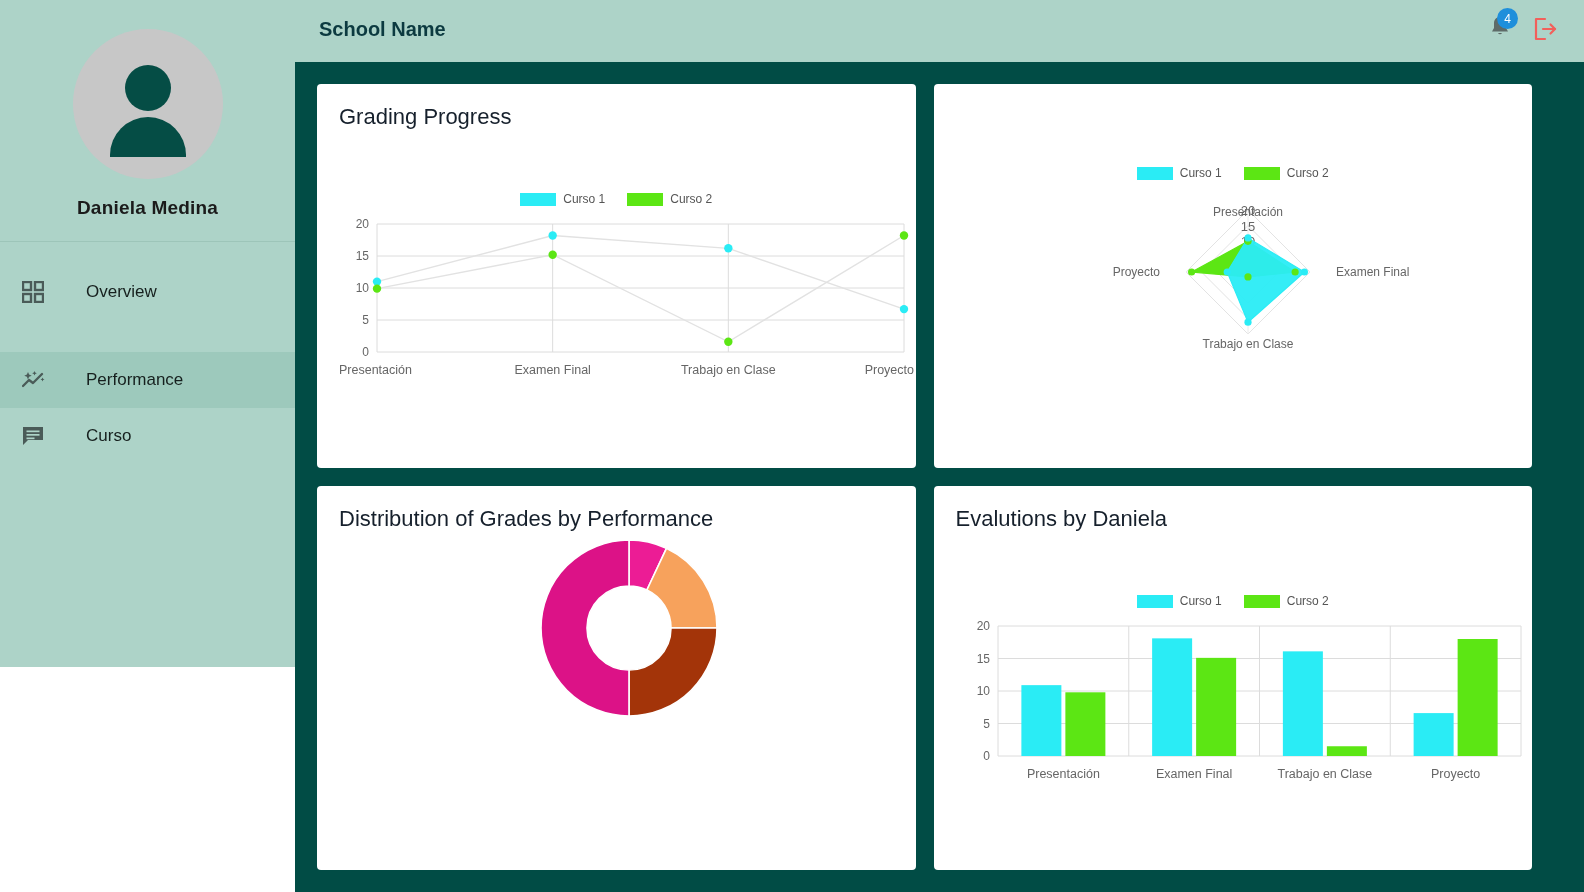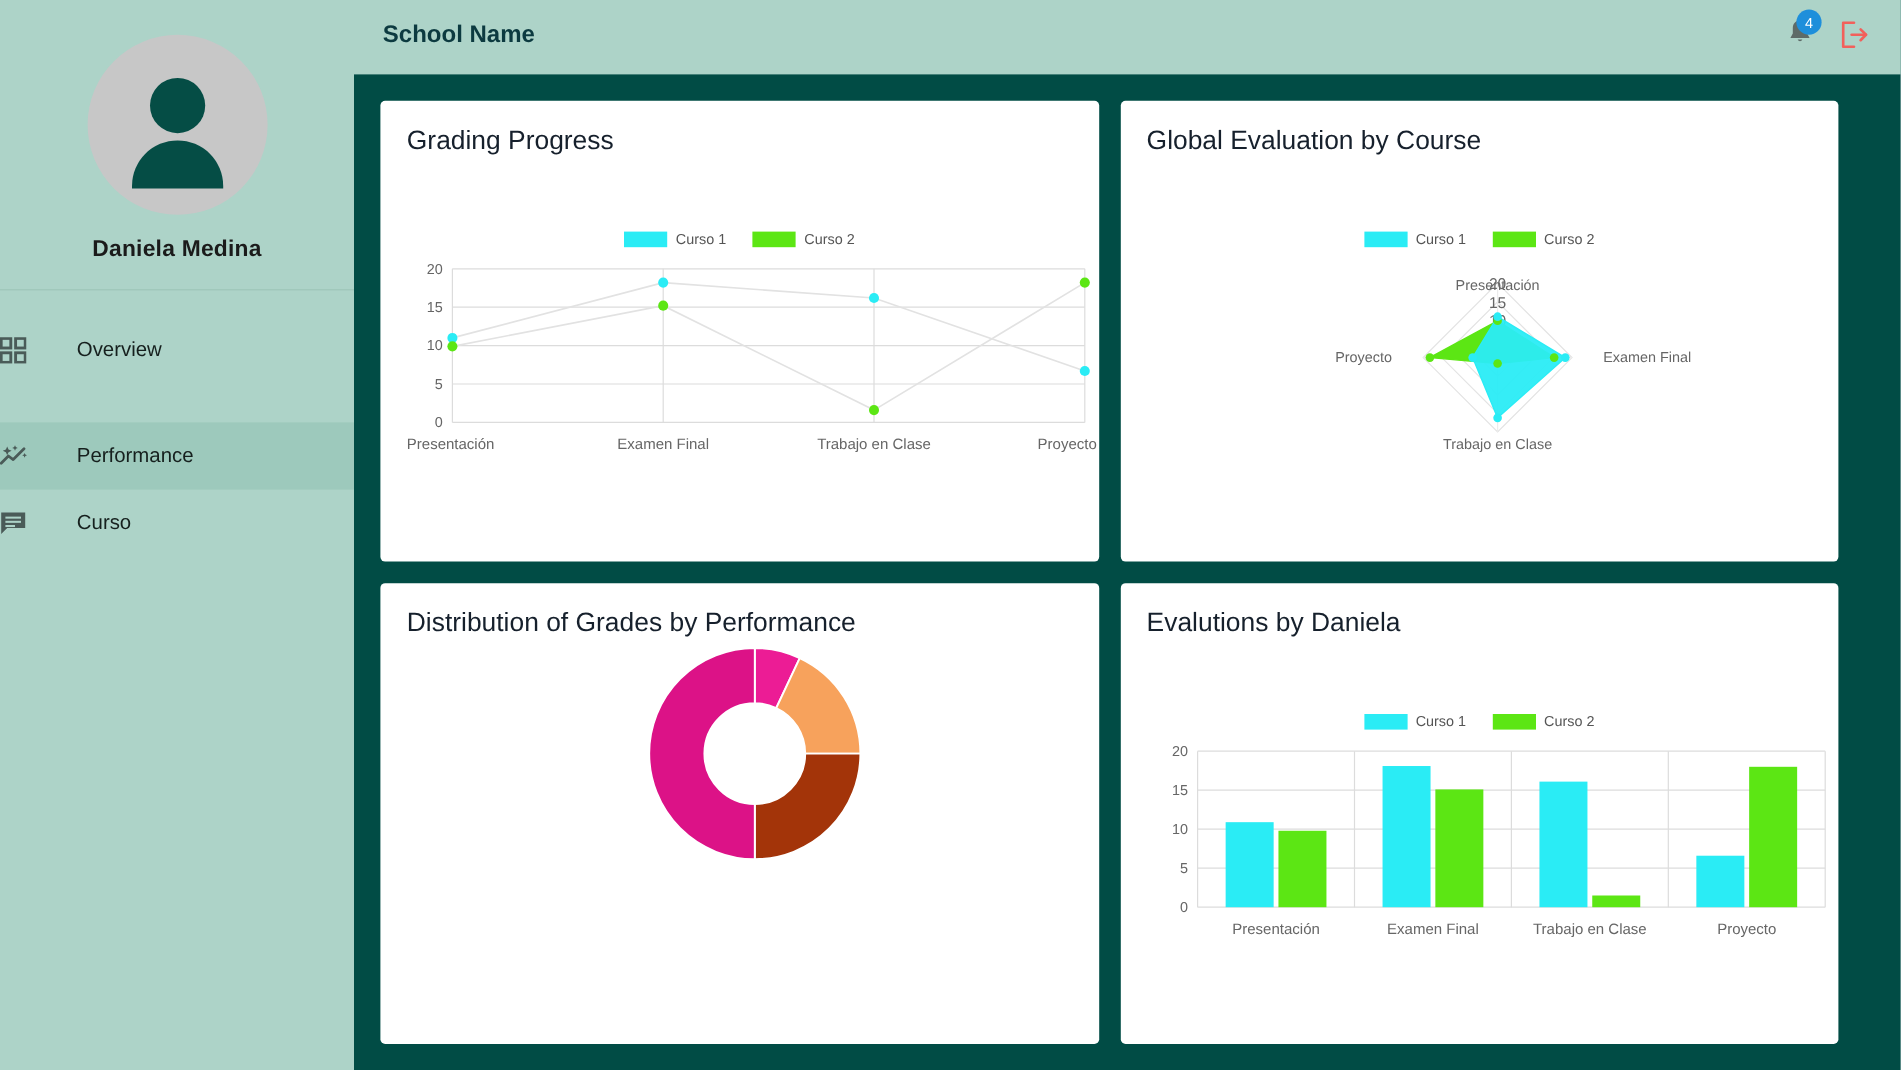--- a/index.html
+++ b/index.html
@@ -6,21 +6,21 @@
   html, body {
     width: 1584px; height: 892px;
     font-family: "Liberation Sans", sans-serif;
     overflow: hidden;
     background: #ffffff;
   }
   .app { display: flex; width: 1584px; height: 892px; }
 
   
   .sidebar {
-    width: 295px; height: 892px;
+    width: 295px; height: 667px;
     background: #ADD3C8;
     flex: 0 0 295px;
     display: flex; flex-direction: column;
   }
   .profile {
     height: 242px;
     display: flex; flex-direction: column;
     align-items: center; justify-content: center;
     border-bottom: 1px solid #9DC5B9;
   }
@@ -40,21 +40,21 @@
     border-radius: 38px 38px 0 0;
   }
   .profile-name {
     margin-top: 18px;
     font-size: 19px; font-weight: bold; color: #1b1b1b;
     letter-spacing: .2px;
   }
   .nav { padding-top: 22px; }
   .nav-item {
     display: flex; align-items: center;
-    height: 56px; 
+    height: 56px; padding-left: 22px;
     cursor: pointer;
   }
   .nav-item.active { background: #9DC9BC; margin-top: 32px; }
   .nav-icon {
     width: 34px; height: 28px;
     display: flex; align-items: center; justify-content: flex-start;
     color: #4a5b58;
   }
   .nav-label {
     margin-left: 30px;
@@ -241,21 +241,20 @@
               <circle cx="565" cy="23.52000000000001" r="4.2" fill="#5CE614"></circle>
               <text x="0" y="162" text-anchor="start" font-size="12.5" fill="#666" font-family="&quot;Liberation Sans&quot;, sans-serif">Presentación</text>
               <text x="213.66666666666666" y="162" text-anchor="middle" font-size="12.5" fill="#666" font-family="&quot;Liberation Sans&quot;, sans-serif">Examen Final</text>
               <text x="389.3333333333333" y="162" text-anchor="middle" font-size="12.5" fill="#666" font-family="&quot;Liberation Sans&quot;, sans-serif">Trabajo en Clase</text>
               <text x="575" y="162" text-anchor="end" font-size="12.5" fill="#666" font-family="&quot;Liberation Sans&quot;, sans-serif">Proyecto</text>
             </svg>
         </div>
       </div>
 
       <div class="card">
-        <div class="card-title">Global Evaluation by Course</div>
         <div class="chart-area">
           <div class="legend" style="margin-top:62px">
             <span class="legend-item">
               <span class="swatch" style="background:#2AECF5"></span>
               <span class="legend-label">Curso 1</span>
             </span>
             <span class="legend-item">
               <span class="swatch" style="background:#5CE614"></span>
               <span class="legend-label">Curso 2</span>
             </span>

